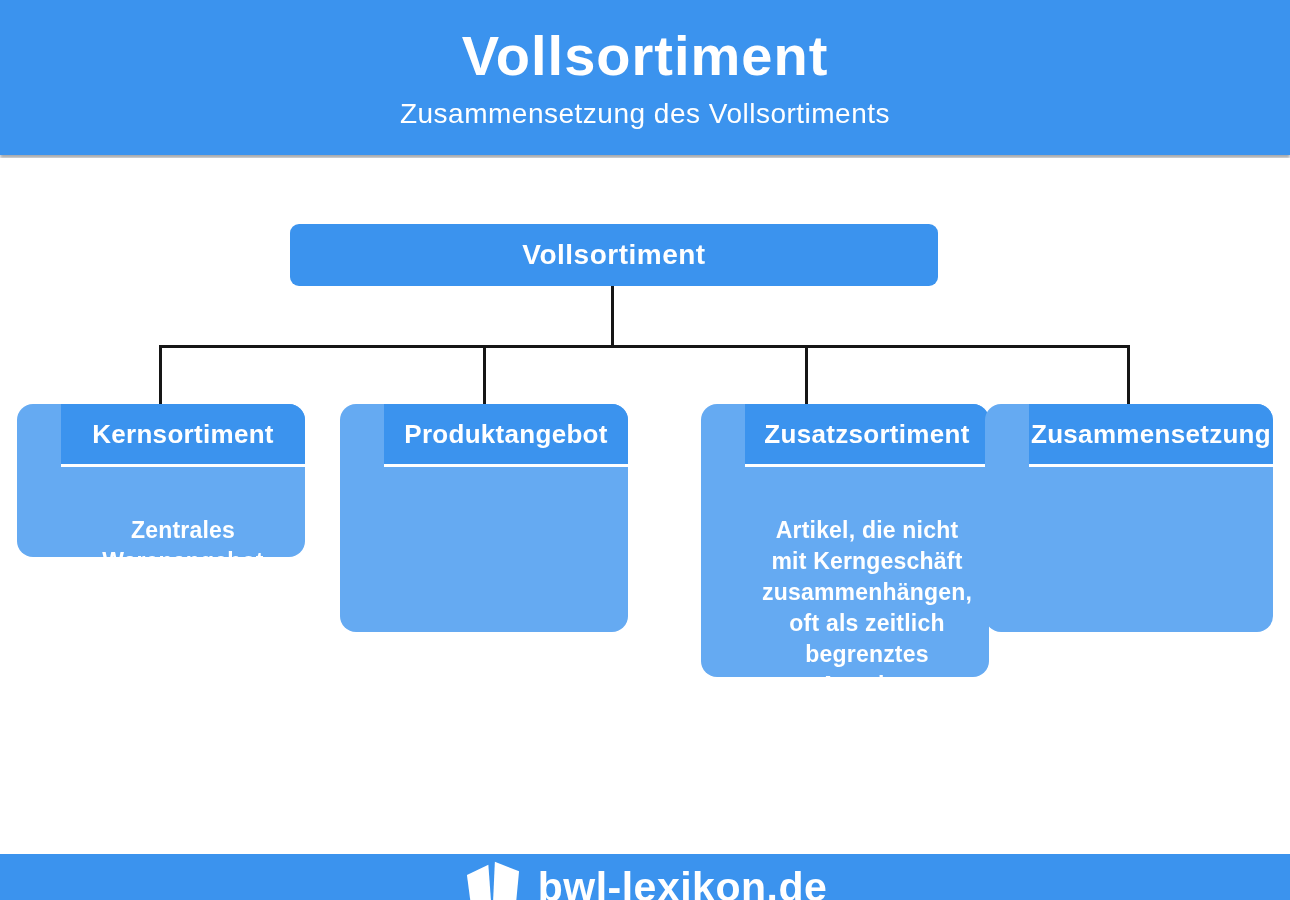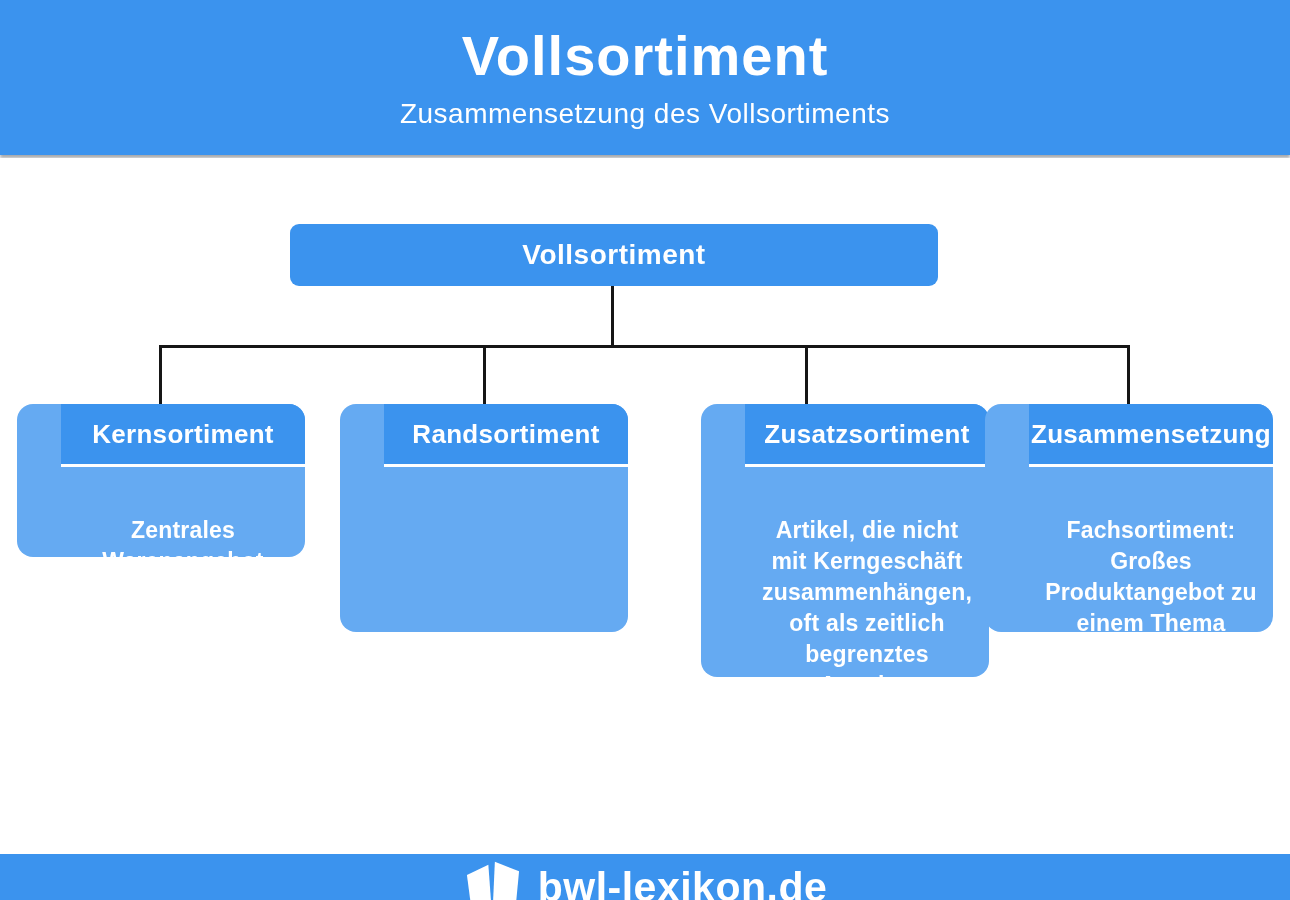--- a/index.html
+++ b/index.html
@@ -97,42 +97,38 @@
     <div class="connector conn-v" style="left:1127px; top:187px; height:60px;"></div>
 
     <div class="node" style="left:17px; top:246px; width:288px; height:153px;">
       <div class="node-header">Kernsortiment</div>
       <div class="node-divider"></div>
       <div class="node-body">Zentrales
 Warenangebot</div>
     </div>
 
     <div class="node" style="left:340px; top:246px; width:288px; height:228px;">
-      <div class="node-header">Randsortiment</div>
+      <div class="node-header">Produktangebot</div>
       <div class="node-divider"></div>
     </div>
 
     <div class="node" style="left:701px; top:246px; width:288px; height:273px;">
       <div class="node-header">Zusatzsortiment</div>
       <div class="node-divider"></div>
       <div class="node-body">Artikel, die nicht
 mit Kerngeschäft
 zusammenhängen,
 oft als zeitlich
 begrenztes
 Angebot</div>
     </div>
 
     <div class="node" style="left:985px; top:246px; width:288px; height:228px;">
       <div class="node-header">Zusammensetzung</div>
       <div class="node-divider"></div>
-      <div class="node-body">Fachsortiment:
-Großes
-Produktangebot zu
-einem Thema</div>
     </div>
 
   </main>
 
   <footer class="footer-banner">
     <span>
       <svg class="logo-book" viewBox="0 0 64 58" xmlns="http://www.w3.org/2000/svg">
         <polygon points="4,16 27,5 30,46 9,54" fill="#ffffff"></polygon>
         <polygon points="34,2 60,12 56,54 32,46" fill="#ffffff"></polygon>
       </svg>

